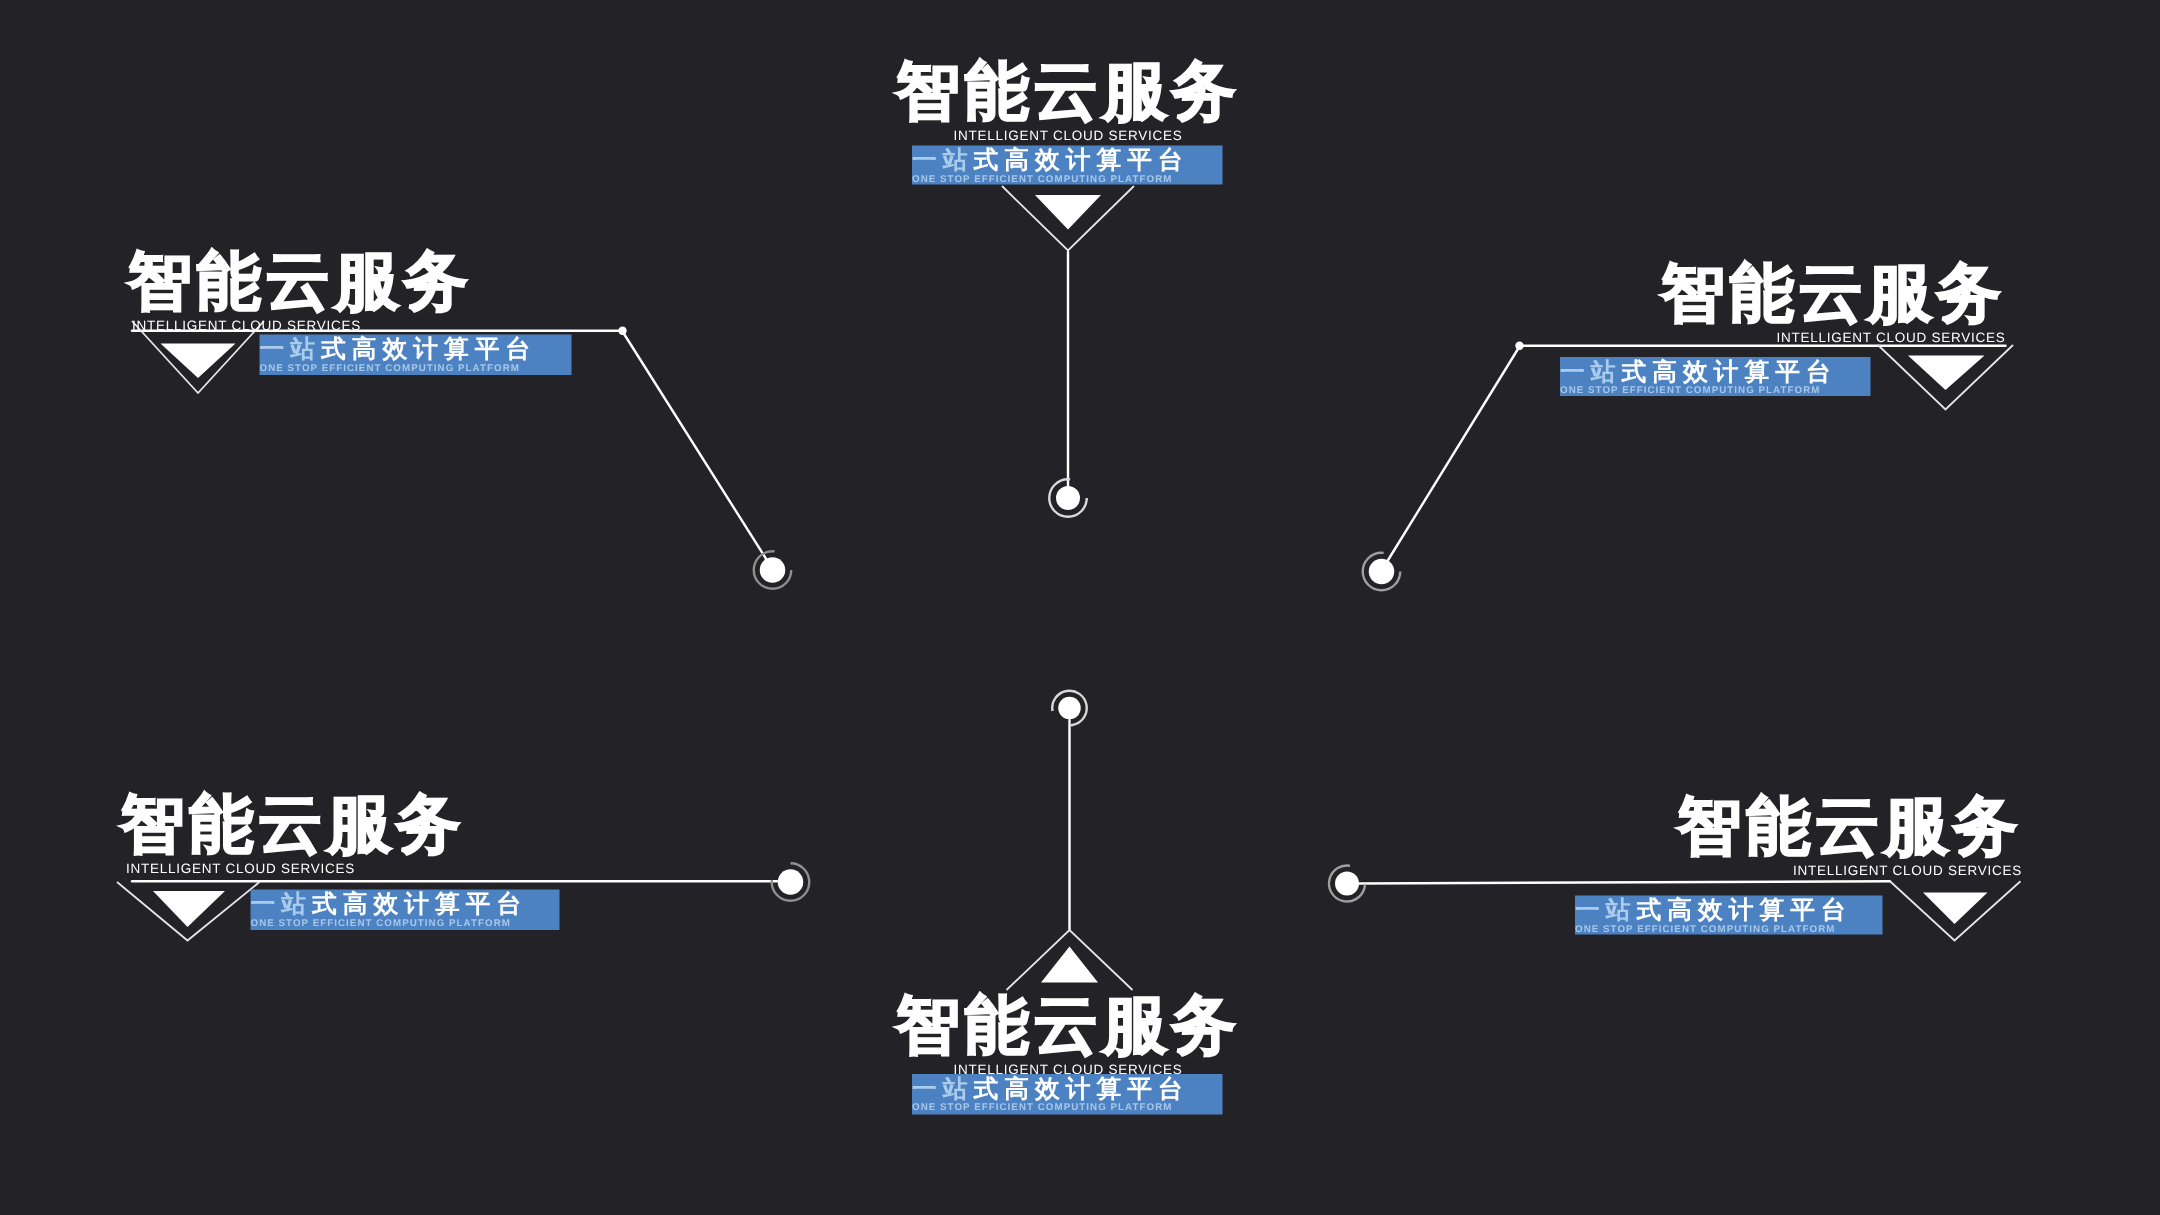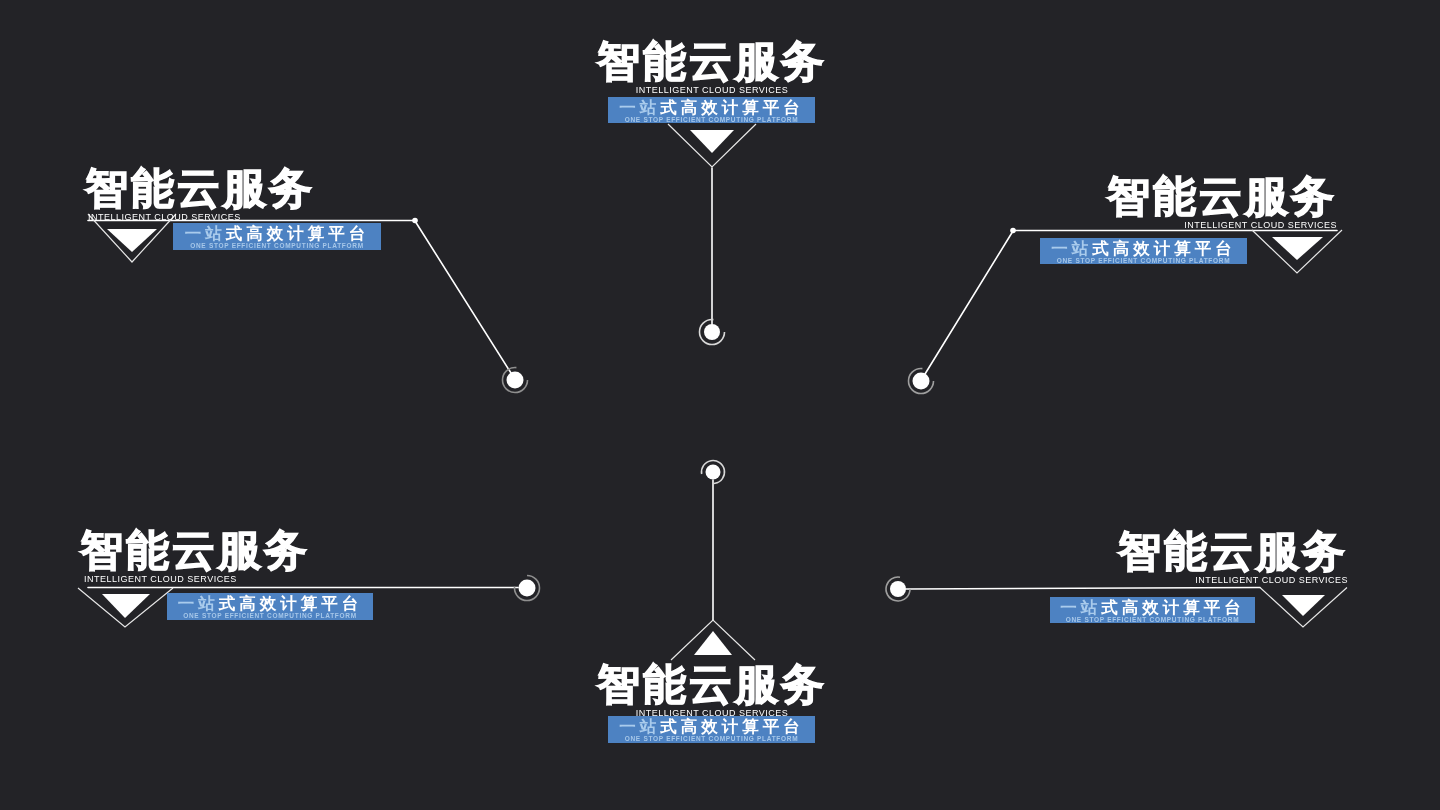--- a/index.html
+++ b/index.html
@@ -29,21 +29,21 @@
     font-size:43px;line-height:1;font-weight:900;
     letter-spacing:3px;white-space:nowrap;color:#fff;
     -webkit-text-stroke:1.3px #fff;
   }
   .co-subtitle{
     font-size:9px;line-height:1;font-weight:400;
     letter-spacing:.5px;white-space:nowrap;color:#fff;margin-top:3px;
   }
   .co-box{
     position:absolute;background:var(--blue);
-    height:27px;text-align:center;padding-top:2px;
+    height:27px;text-align:left;padding-top:2px;
   }
   .co-tagline{
     font-size:16.5px;line-height:17px;font-weight:700;
     letter-spacing:4px;white-space:nowrap;color:#fff;
   }
   .co-tagline .hl{color:var(--hl)}
   .co-tagline-en{
     font-size:6.5px;line-height:7px;font-weight:700;
     letter-spacing:.7px;white-space:nowrap;color:var(--en);
   }

